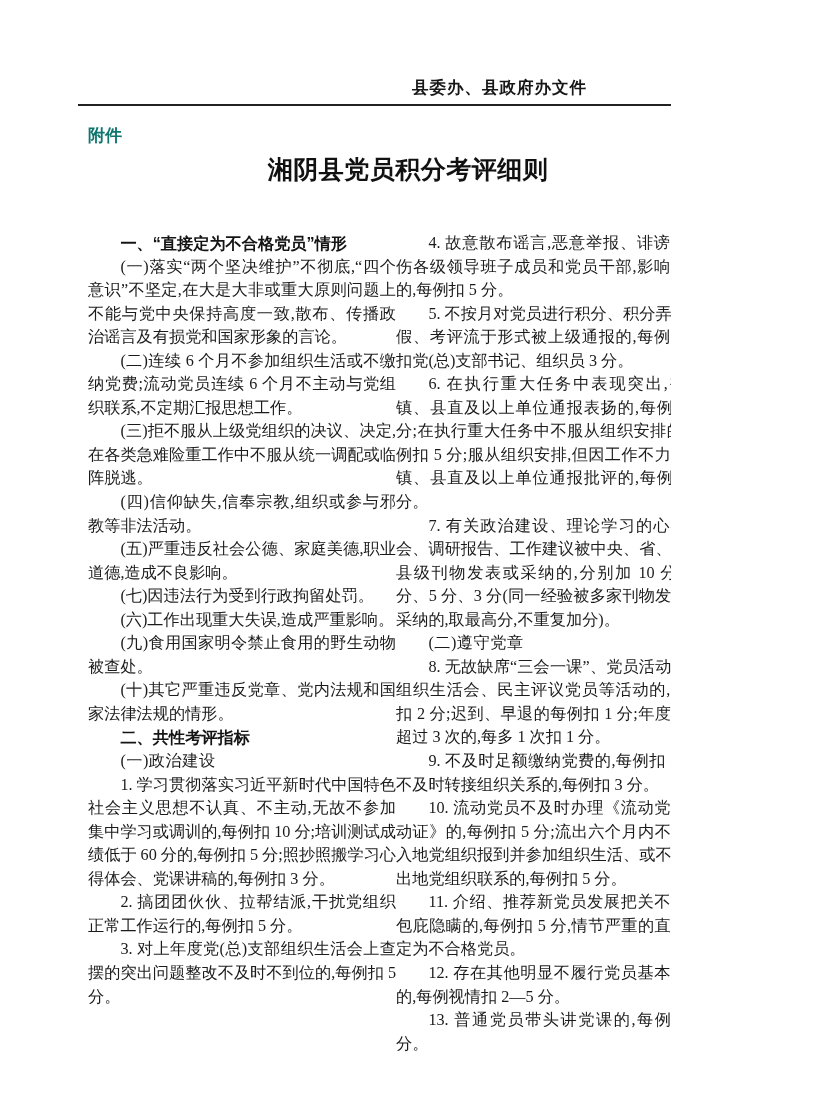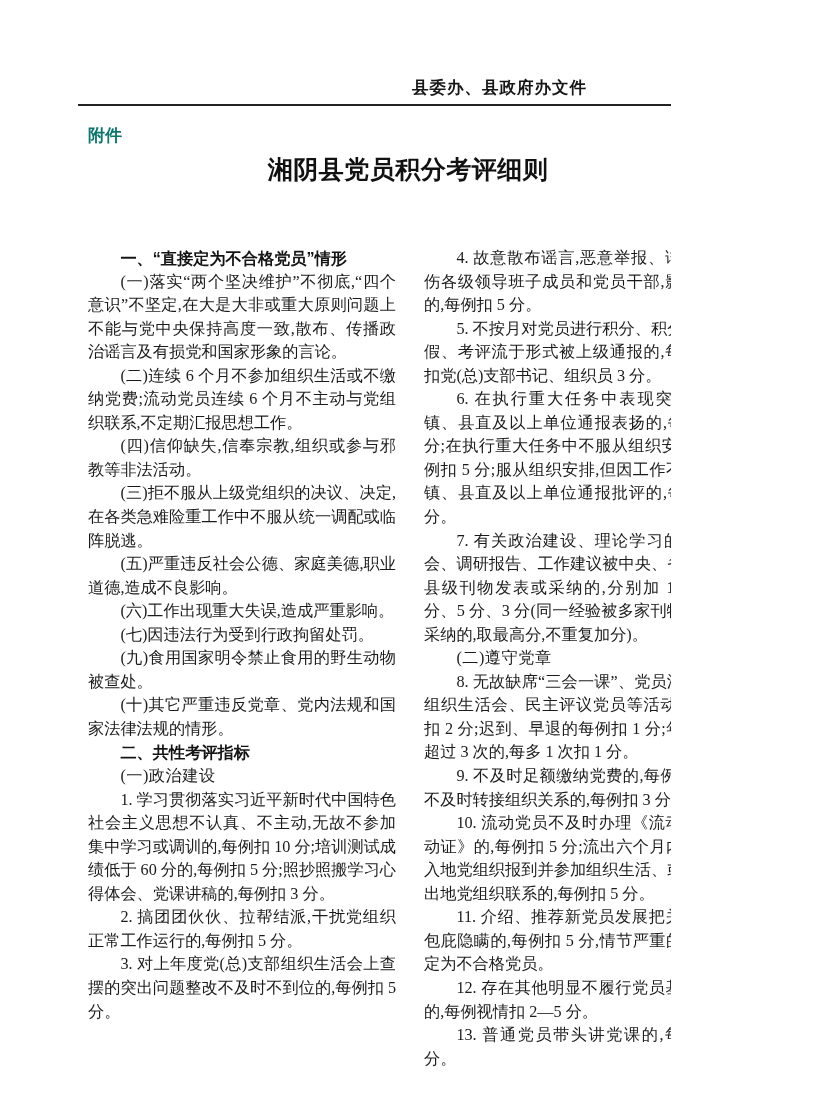--- a/index.html
+++ b/index.html
@@ -51,25 +51,24 @@
     margin: 0;
     text-align: center;
     font-family: Liberation Serif, serif;
     font-weight: 700;
     font-size: 25px;
     letter-spacing: 0.5px;
     color: #111111;
   }
   .columns {
     position: absolute;
-    top: 247px;
+    top: 232px;
     left: 88px;
     width: 644px;
     display: flex;
-    gap: 28px;
   }
   .col {
     width: 308px;
     flex: 0 0 308px;
   }
   .col p {
     margin: 0;
     padding: 0;
     font-size: 16.2px;
     line-height: 23.55px;
@@ -105,25 +104,25 @@
   <div class="attachment">附件</div>
 
   <h1 class="title">湘阴县党员积分考评细则</h1>
 
   <div class="columns">
 
     <div class="col">
       <p class="section-heading">一、“直接定为不合格党员”情形</p>
       <p>(一)落实“两个坚决维护”不彻底,“四个意识”不坚定,在大是大非或重大原则问题上不能与党中央保持高度一致,散布、传播政治谣言及有损党和国家形象的言论。</p>
       <p>(二)连续 6 个月不参加组织生活或不缴纳党费;流动党员连续 6 个月不主动与党组织联系,不定期汇报思想工作。</p>
+      <p>(三)拒不服从上级党组织的决议、决定,在各类急难险重工作中不服从统一调配或临阵脱逃。</p>
       <p>(四)信仰缺失,信奉宗教,组织或参与邪教等非法活动。</p>
-      <p>(三)拒不服从上级党组织的决议、决定,在各类急难险重工作中不服从统一调配或临阵脱逃。</p>
       <p>(五)严重违反社会公德、家庭美德,职业道德,造成不良影响。</p>
+      <p>(七)因违法行为受到行政拘留处罚。</p>
       <p>(六)工作出现重大失误,造成严重影响。</p>
-      <p>(七)因违法行为受到行政拘留处罚。</p>
       <p>(九)食用国家明令禁止食用的野生动物被查处。</p>
       <p>(十)其它严重违反党章、党内法规和国家法律法规的情形。</p>
       <p class="section-heading">二、共性考评指标</p>
       <p class="subsection-heading">(一)政治建设</p>
       <p>1. 学习贯彻落实习近平新时代中国特色社会主义思想不认真、不主动,无故不参加集中学习或调训的,每例扣 10 分;培训测试成绩低于 60 分的,每例扣 5 分;照抄照搬学习心得体会、党课讲稿的,每例扣 3 分。</p>
       <p>2. 搞团团伙伙、拉帮结派,干扰党组织正常工作运行的,每例扣 5 分。</p>
       <p>3. 对上年度党(总)支部组织生活会上查摆的突出问题整改不及时不到位的,每例扣 5 分。</p>
     </div>
 
     <div class="col">

